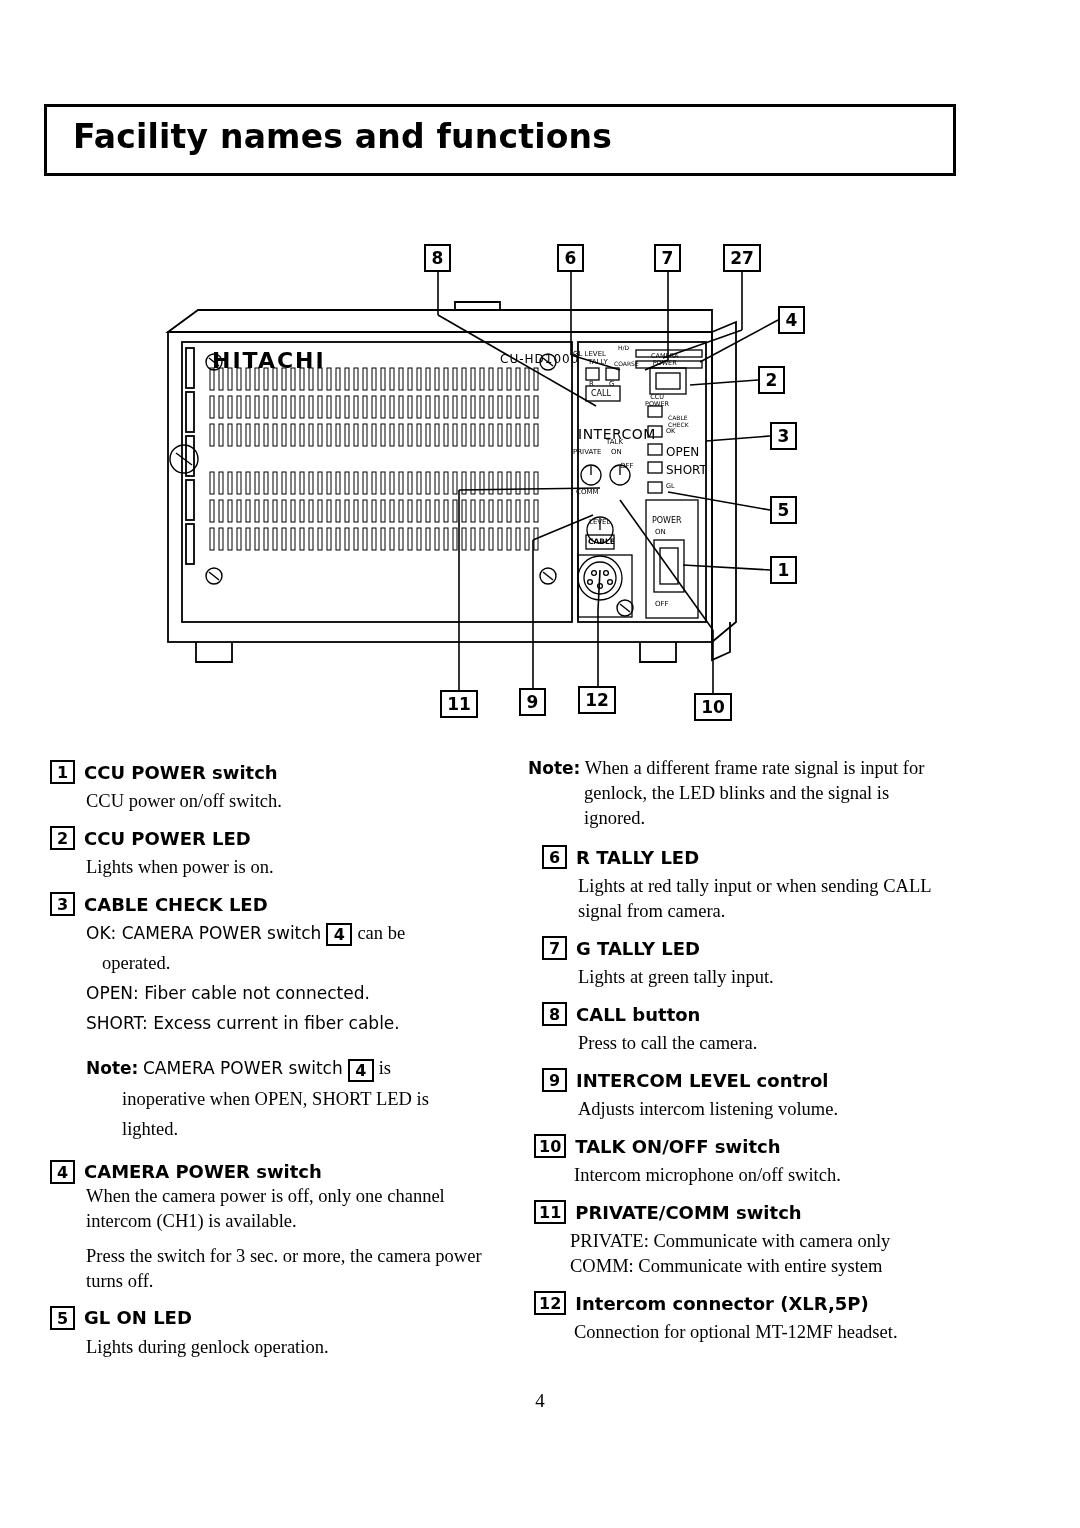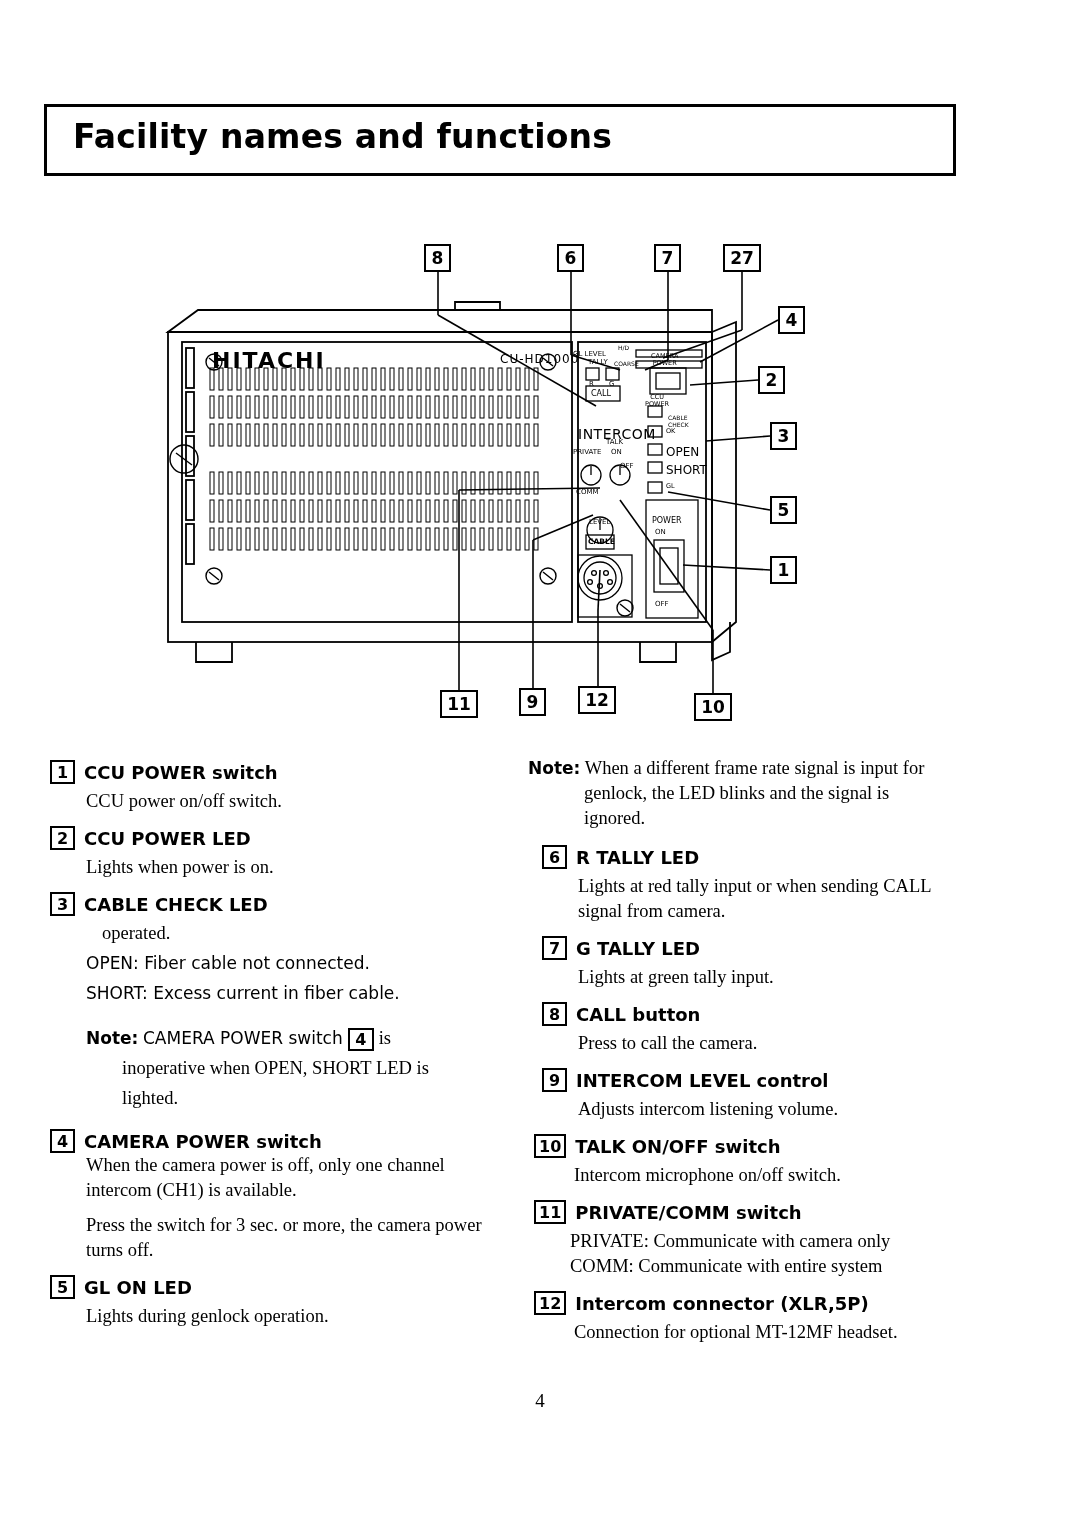--- a/index.html
+++ b/index.html
@@ -561,20 +561,23 @@
   <div class="item-head">
     <div class="num-box">2</div>
     <div class="head-label">CCU POWER LED</div>
   </div>
   <div class="body-line indent-1">Lights when power is on.</div>
 
   <div class="item-head">
     <div class="num-box">3</div>
     <div class="head-label">CABLE CHECK LED</div>
   </div>
+  <div class="body-line" style="margin-left:36px;">
+    <span class="sans" style="font-size:17px;">OK: CAMERA POWER switch</span><span class="inline-num">4</span><span>can be</span>
+  </div>
   <div class="body-line indent-2">operated.</div>
   <div class="body-line sans" style="margin-left:36px; font-size:17px;">OPEN: Fiber cable not connected.</div>
   <div class="body-line sans" style="margin-left:36px; font-size:17px;">SHORT: Excess current in fiber cable.</div>
 
   <div class="body-line" style="margin-left:36px; margin-top:20px;">
     <span class="note-lbl">Note:</span>
     <span class="sans" style="font-size:17px;">CAMERA POWER switch</span><span class="inline-num">4</span><span>is</span>
   </div>
   <div class="body-line" style="margin-left:72px;">inoperative when OPEN, SHORT LED is</div>
   <div class="body-line" style="margin-left:72px;">lighted.</div>

